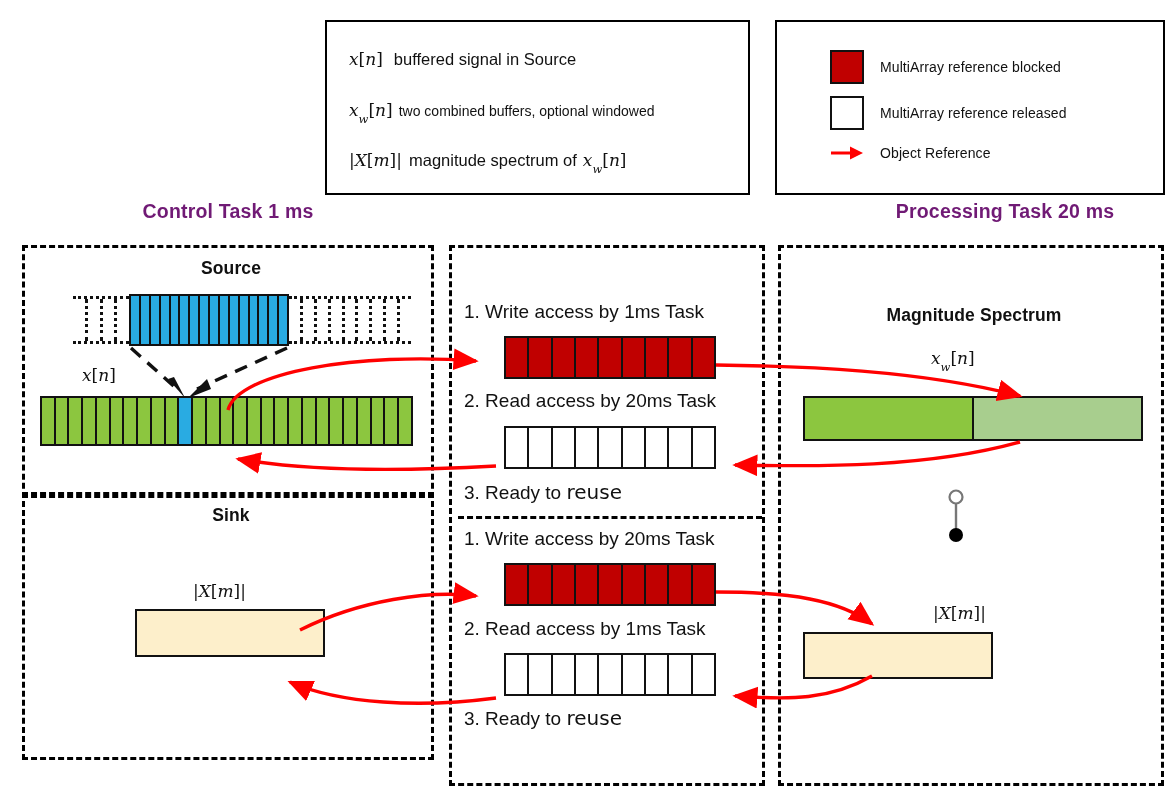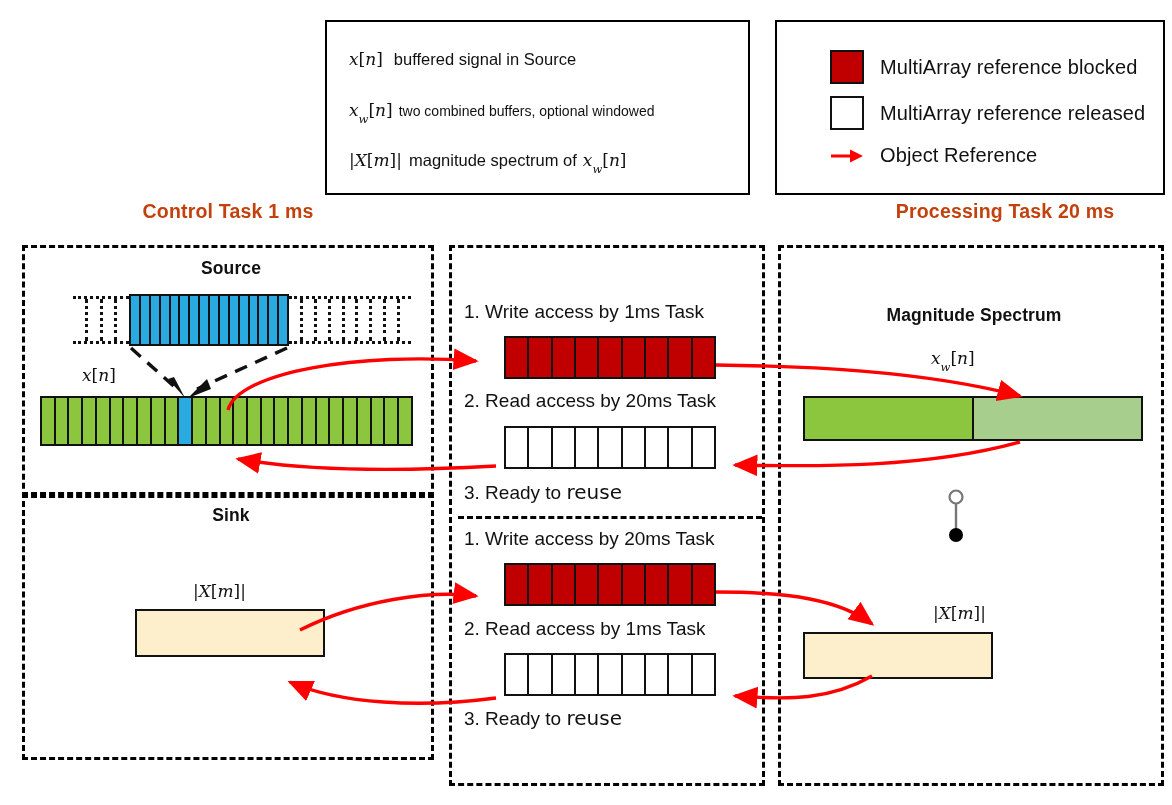--- a/index.html
+++ b/index.html
@@ -9,21 +9,21 @@
   .abs{position:absolute;}
 
   
   .infobox{
     border:2.5px solid #000;
     background:#fff;
     box-sizing:border-box;
   }
   .legend-line{
     display:flex;align-items:center;
-    font-size:20px;
+    font-size:14px;
     color:#111;
     letter-spacing:.1px;
   }
 
   .eq-row{
     font-size:17px;
     color:#111;
     display:flex;
     align-items:baseline;
     white-space:nowrap;
@@ -59,21 +59,21 @@
   }
   .dashsep{
     border-top:3px dashed #000;
     height:0;
   }
 
   
   .task-title{
     font-weight:bold;
     font-size:19.5px;
-    color:#c2410c;
+    color:#701a75;
     text-align:center;
     letter-spacing:.2px;
   }
   .panel-title{
     font-weight:bold;
     font-size:17.5px;
     color:#111;
     text-align:center;
     letter-spacing:.1px;
   }

